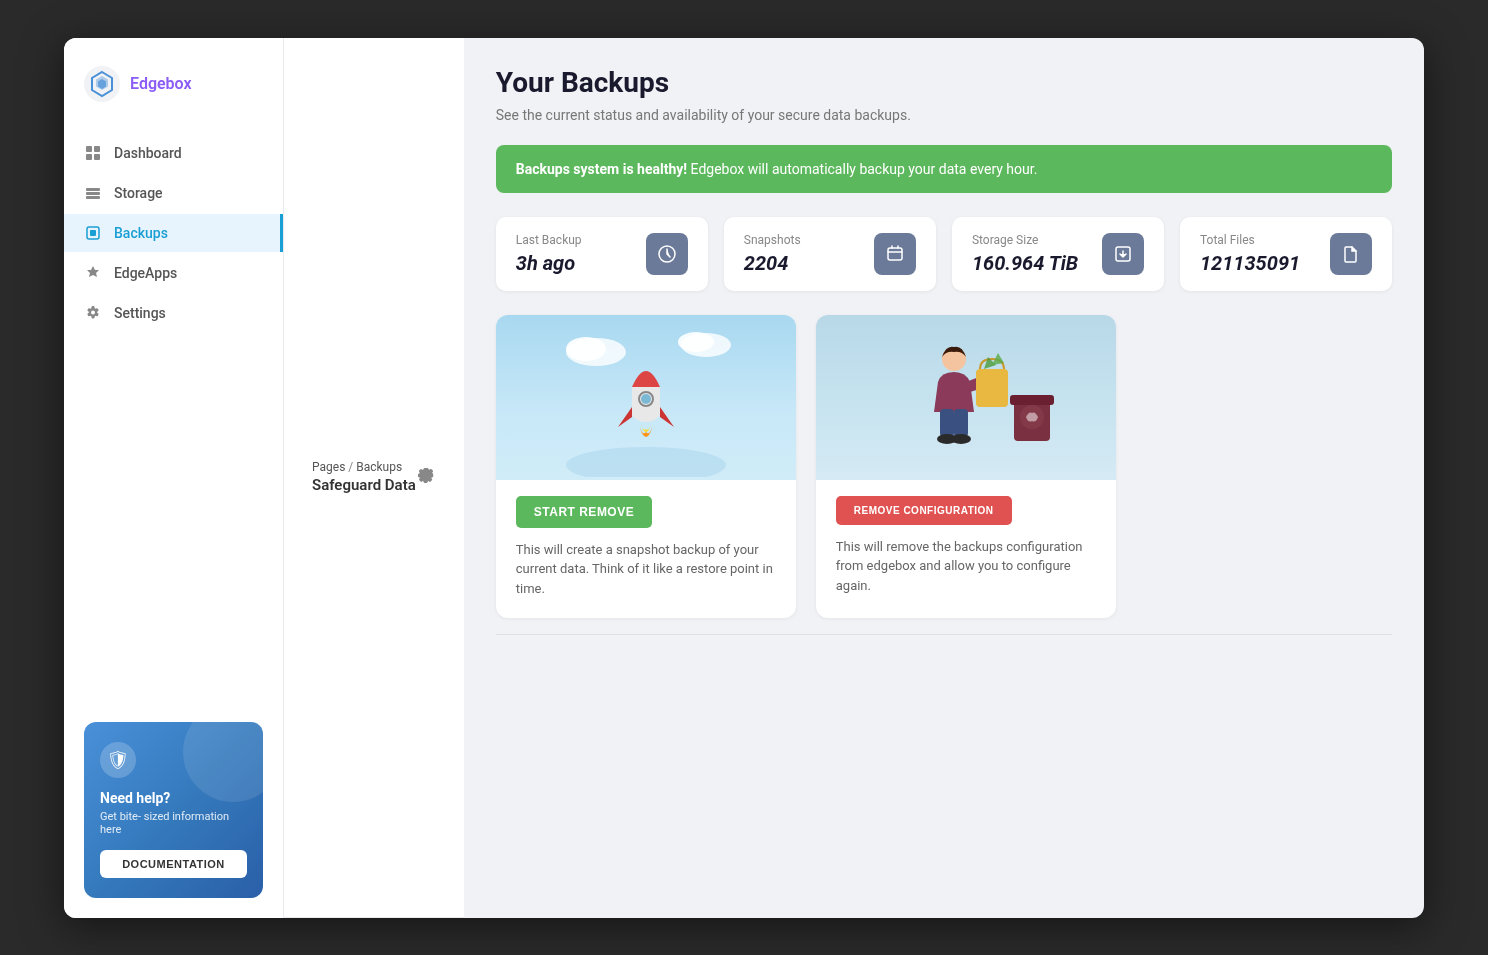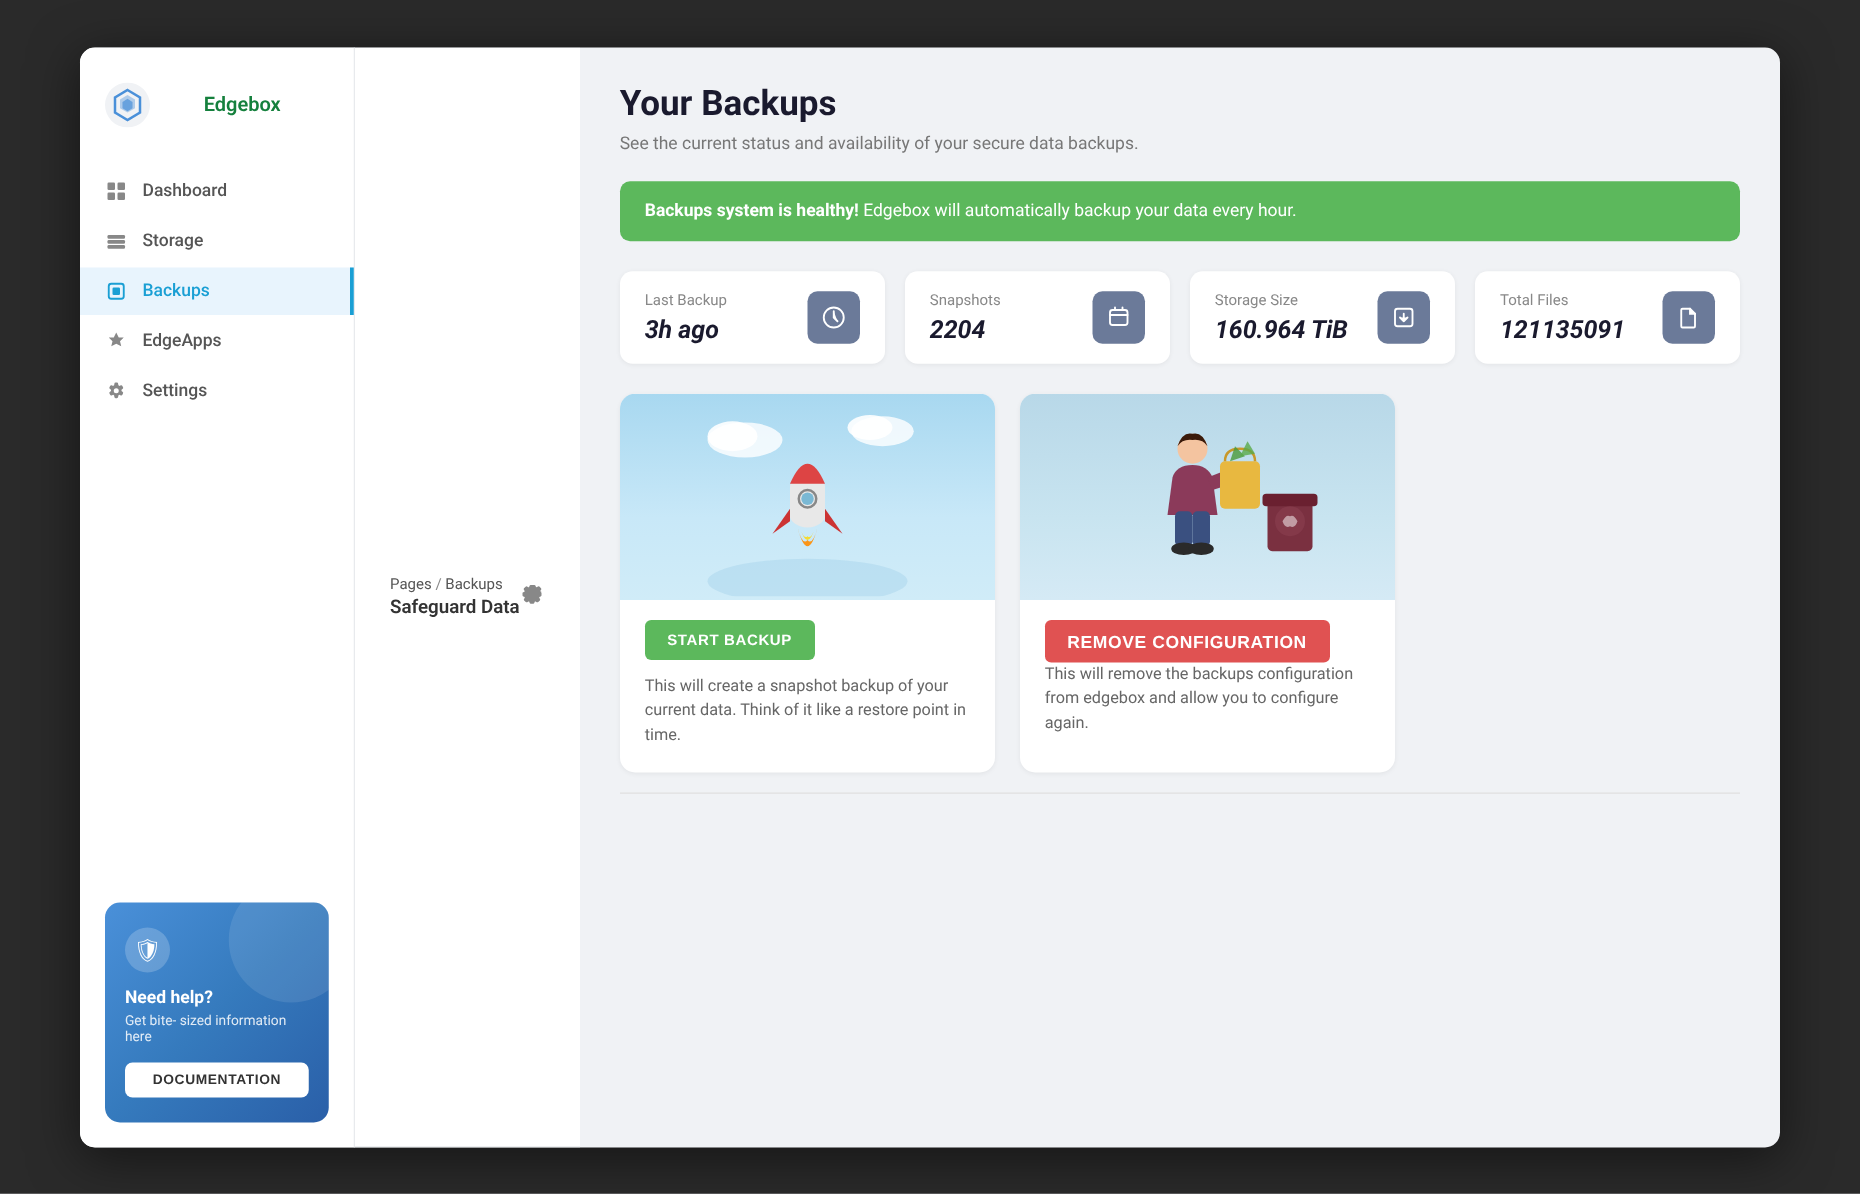--- a/index.html
+++ b/index.html
@@ -36,22 +36,21 @@
       padding: 28px 20px 24px;
       gap: 10px;
     }
     .logo-icon {
       width: 36px;
       height: 36px;
     }
     .logo-text {
       font-size: 16px;
       font-weight: 600;
-      color: #15803d;
-      margin-left: 33px;
+      color: #8b5cf6;
     }
     .nav-items {
       display: flex;
       flex-direction: column;
       padding: 8px 0;
       gap: 2px;
       text-align: right;
     }
     .nav-item {
       display: flex;
@@ -274,24 +273,25 @@
       cursor: pointer;
       margin-bottom: 12px;
       display: inline-block;
     }
     .card-btn-red {
       background: #e05252;
       color: white;
       border: none;
       border-radius: 5px;
       padding: 9px 18px;
-      font-size: 14px;
+      font-size: 10px;
       font-weight: 700;
       letter-spacing: 0.5px;
       cursor: pointer;
+      margin-bottom: 12px;
       display: inline-block;
     }
     .card-desc {
       font-size: 13px;
       color: #666;
       line-height: 1.5;
     }
     
     .separator {
       height: 1px;
@@ -472,21 +472,21 @@
               <circle cx="100" cy="82" r="5" fill="#7ab8d4"></circle>
 
               <path d="M86 90 L72 110 L86 100 Z" fill="#c33"></path>
               <path d="M114 90 L128 110 L114 100 Z" fill="#c33"></path>
 
               <path d="M92 105 Q100 135 108 105 Q104 120 100 115 Q96 120 92 105 Z" fill="#ff8c00" opacity="0.9"></path>
               <path d="M94 105 Q100 125 106 105 Q103 115 100 112 Q97 115 94 105 Z" fill="#ffd700" opacity="0.8"></path>
             </svg>
           </div>
           <div class="card-body">
-            <button class="card-btn-green">START BACKUP</button>
+            <button class="card-btn-green">START REMOVE</button>
             <p class="card-desc">This will create a snapshot backup of your current data. Think of it like a restore point in time.</p>
           </div>
         </div>
 
         <div class="action-card">
           <div class="card-illustration trash-bg">
             <svg width="200" height="160" viewBox="0 0 200 160">
 
               <circle cx="88" cy="42" r="12" fill="#f4c4a0"></circle>
 

